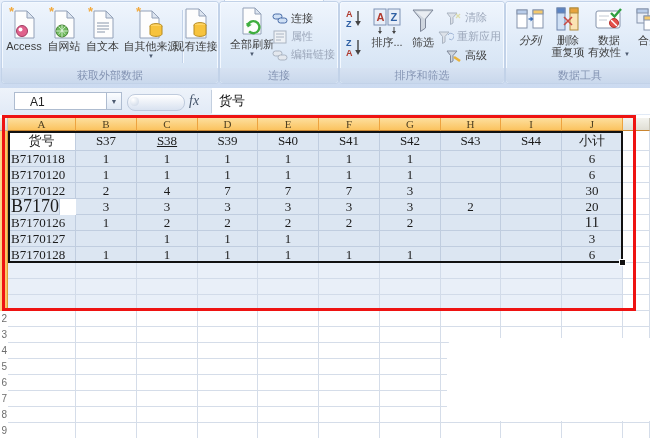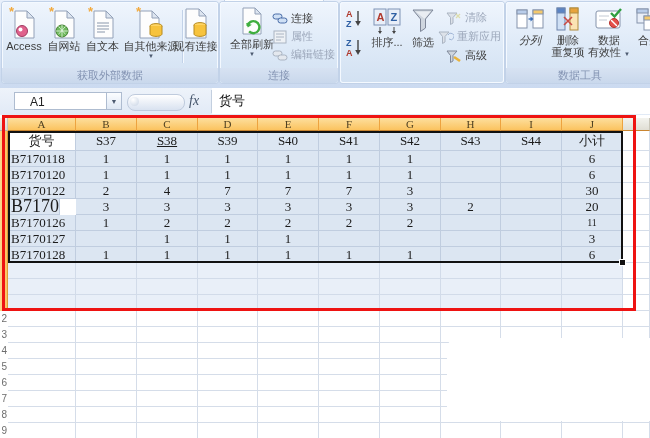--- a/index.html
+++ b/index.html
@@ -265,20 +265,21 @@
       </div>
       <div class="smallbtn" style="left:106px;top:45px;">
         <span>
           <svg class="ic" width="16" height="14" viewBox="0 0 16 14">
             <path d="M1 2h10l-4 4.5V12l-2.5 1.5V6.5z" fill="#cfd6df" stroke="#7e8799"></path>
             <path d="M8 8l6 4" stroke="#e9b23c" stroke-width="2.6"></path>
           </svg>
         </span>
         <span>高级</span>
       </div>
+      <div class="rglabel">排序和筛选</div>
     </div>
 
     <div class="rgroup" style="left:506px;width:148px;">
       <div class="bigbtn" style="left:6px;width:36px;font-style:italic;">
         <span>
           <svg class="ic" width="28" height="28" viewBox="0 0 28 28">
             <rect x="1" y="4" width="10" height="18" fill="#fff" stroke="#8593ab"></rect>
             <rect x="1" y="4" width="10" height="4" fill="#b9cdea" stroke="#8593ab"></rect>
             <rect x="17" y="4" width="10" height="18" fill="#fff" stroke="#8593ab"></rect>
             <rect x="17" y="4" width="10" height="4" fill="#f4c96d" stroke="#8593ab"></rect>
@@ -420,21 +421,21 @@
         <div class="cell plain" style="left: 623px; top: 84px; width: 27px; height: 16px;"></div>
         <div class="cell left" style="left: 8px; top: 100px; width: 68px; height: 16px; font-size: 13px;">B7170126</div>
         <div class="cell" style="left: 76px; top: 100px; width: 61px; height: 16px; font-size: 13px;">1</div>
         <div class="cell" style="left: 137px; top: 100px; width: 61px; height: 16px; font-size: 13px;">2</div>
         <div class="cell" style="left: 198px; top: 100px; width: 60px; height: 16px; font-size: 13px;">2</div>
         <div class="cell" style="left: 258px; top: 100px; width: 61px; height: 16px; font-size: 13px;">2</div>
         <div class="cell" style="left: 319px; top: 100px; width: 61px; height: 16px; font-size: 13px;">2</div>
         <div class="cell" style="left: 380px; top: 100px; width: 61px; height: 16px; font-size: 13px;">2</div>
         <div class="cell" style="left: 441px; top: 100px; width: 60px; height: 16px; font-size: 13px;"></div>
         <div class="cell" style="left: 501px; top: 100px; width: 61px; height: 16px; font-size: 13px;"></div>
-        <div class="cell" style="left: 562px; top: 100px; width: 61px; height: 16px; font-size: 10px;">11</div>
+        <div class="cell" style="left: 562px; top: 100px; width: 61px; height: 16px; font-size: 15px;">11</div>
         <div class="cell plain" style="left: 623px; top: 100px; width: 27px; height: 16px;"></div>
         <div class="cell left" style="left: 8px; top: 116px; width: 68px; height: 16px; font-size: 13px;">B7170127</div>
         <div class="cell" style="left: 76px; top: 116px; width: 61px; height: 16px; font-size: 13px;"></div>
         <div class="cell" style="left: 137px; top: 116px; width: 61px; height: 16px; font-size: 13px;">1</div>
         <div class="cell" style="left: 198px; top: 116px; width: 60px; height: 16px; font-size: 13px;">1</div>
         <div class="cell" style="left: 258px; top: 116px; width: 61px; height: 16px; font-size: 13px;">1</div>
         <div class="cell" style="left: 319px; top: 116px; width: 61px; height: 16px; font-size: 13px;"></div>
         <div class="cell" style="left: 380px; top: 116px; width: 61px; height: 16px; font-size: 13px;"></div>
         <div class="cell" style="left: 441px; top: 116px; width: 60px; height: 16px; font-size: 13px;"></div>
         <div class="cell" style="left: 501px; top: 116px; width: 61px; height: 16px; font-size: 13px;"></div>

